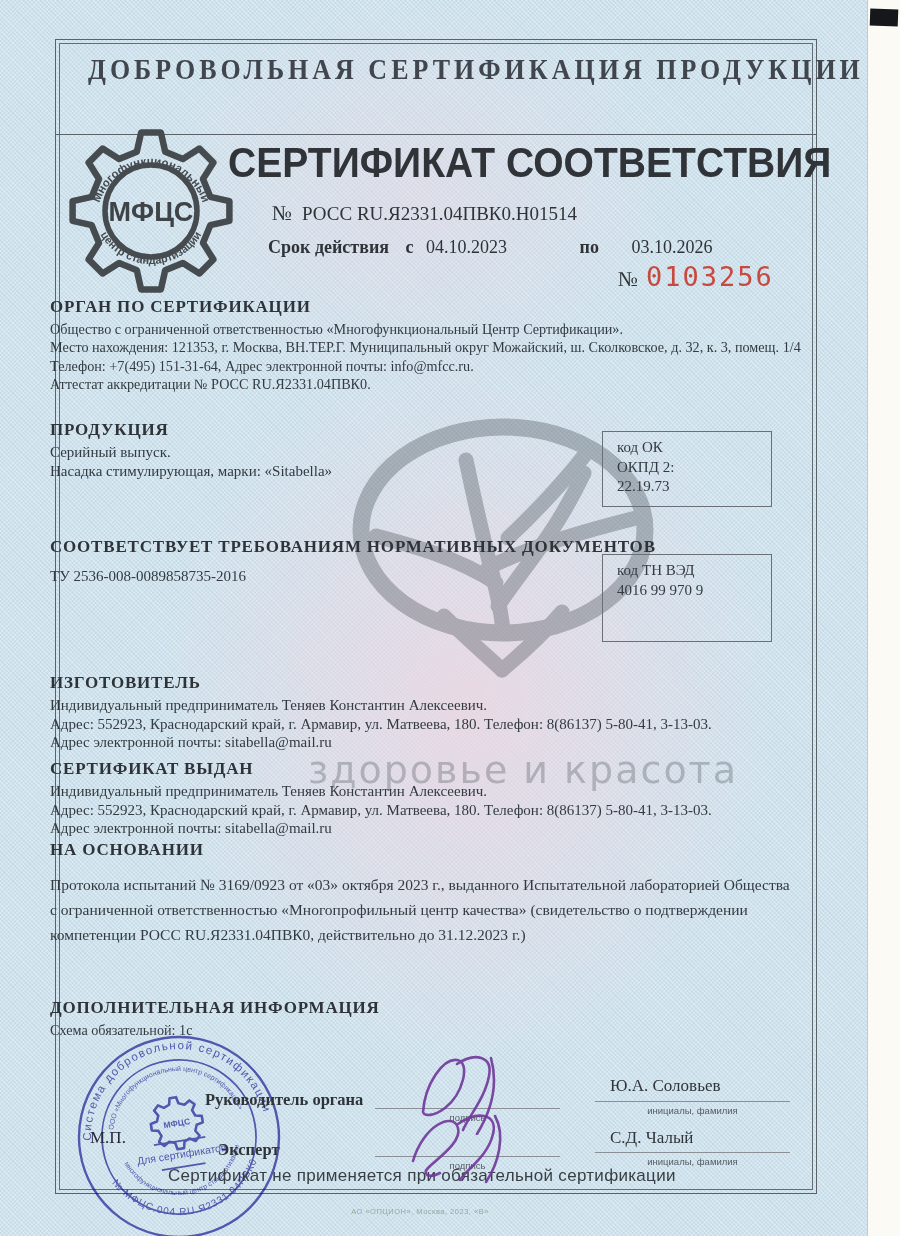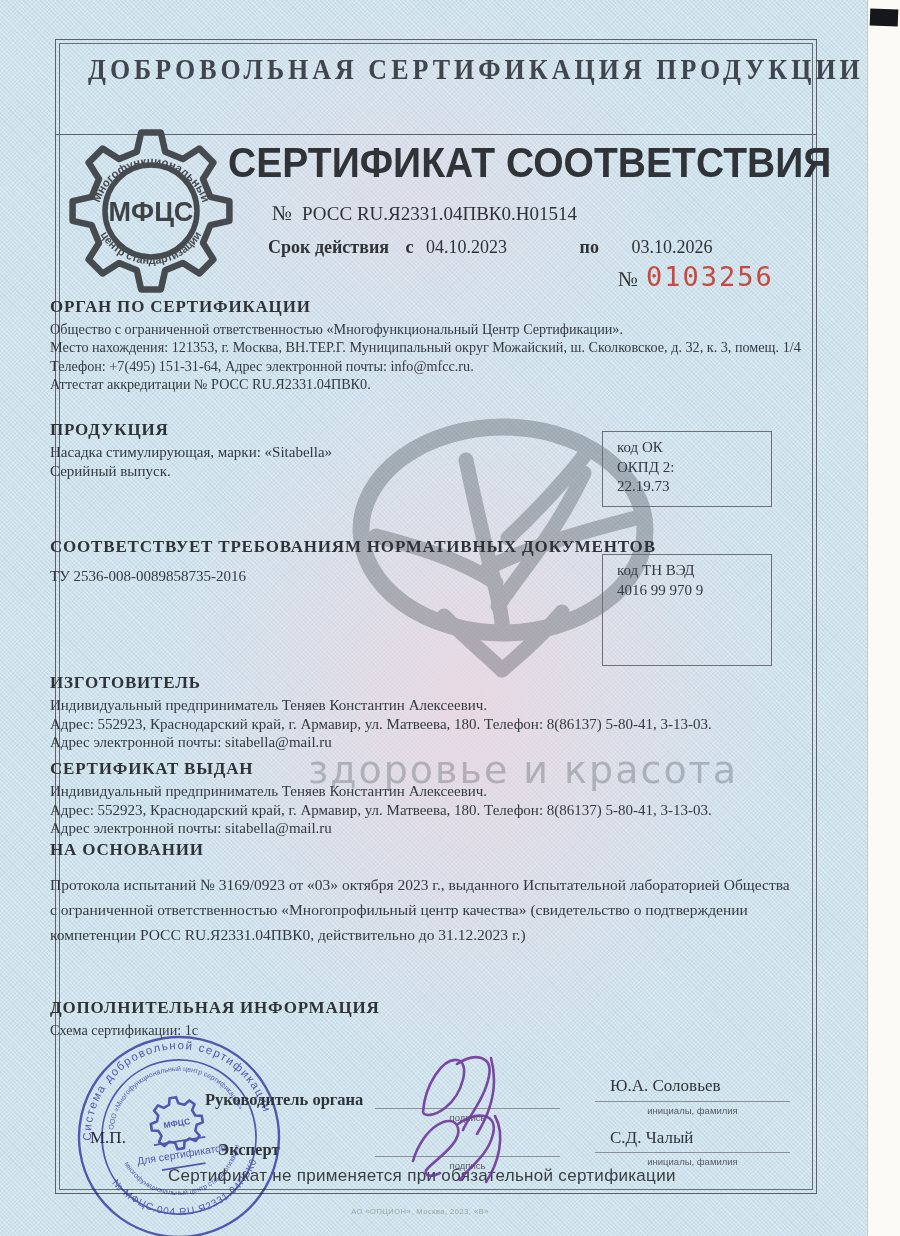--- a/index.html
+++ b/index.html
@@ -117,34 +117,34 @@
   <div class="sec" style="top:297px;width:745px;">
     <p class="h">ОРГАН ПО СЕРТИФИКАЦИИ</p>
     <p class="t">Общество с ограниченной ответственностью «Многофункциональный Центр Сертификации».</p>
     <p class="t">Место нахождения: 121353, г. Москва, ВН.ТЕР.Г. Муниципальный округ Можайский, ш. Сколковское, д. 32, к. 3, помещ. 1/4</p>
     <p class="t">Телефон: +7(495) 151-31-64, Адрес электронной почты: info@mfcc.ru.</p>
     <p class="t">Аттестат аккредитации № РОСС RU.Я2331.04ПВК0.</p>
   </div>
 
   <div class="sec" style="top:420px;width:560px;">
     <p class="h">ПРОДУКЦИЯ</p>
+    <p class="t t2">Серийный выпуск.</p>
     <p class="t t2">Насадка стимулирующая, марки: «Sitabella»</p>
-    <p class="t t2">Серийный выпуск.</p>
   </div>
   <div class="codebox" style="top:431px;height:76px;">
     <div>код ОК</div>
     <div>ОКПД 2:</div>
     <div>22.19.73</div>
   </div>
 
   <div class="sec" style="top:537px;width:620px;">
     <p class="h">СООТВЕТСТВУЕТ ТРЕБОВАНИЯМ НОРМАТИВНЫХ ДОКУМЕНТОВ</p>
     <p class="t t2" style="margin-top:10px;">ТУ 2536-008-0089858735-2016</p>
   </div>
-  <div class="codebox" style="top:554px;height:112px;">
+  <div class="codebox" style="top:554px;height:88px;">
     <div>код ТН ВЭД</div>
     <div style="margin-top:0;">4016 99 970 9</div>
   </div>
 
   <div class="sec" style="top:673px;width:745px;">
     <p class="h">ИЗГОТОВИТЕЛЬ</p>
     <p class="t t2">Индивидуальный предприниматель Теняев Константин Алексеевич.</p>
     <p class="t t2">Адрес: 552923, Краснодарский край, г. Армавир, ул. Матвеева, 180. Телефон: 8(86137) 5-80-41, 3-13-03.</p>
     <p class="t t2">Адрес электронной почты: sitabella@mail.ru</p>
   </div>
@@ -156,21 +156,21 @@
     <p class="t t2">Адрес электронной почты: sitabella@mail.ru</p>
   </div>
 
   <div class="sec" style="top:840px;width:745px;">
     <p class="h">НА ОСНОВАНИИ</p>
     <p class="t basis-text">Протокола испытаний № 3169/0923 от «03» октября 2023 г., выданного Испытательной лабораторией Общества с ограниченной ответственностью «Многопрофильный центр качества» (свидетельство о подтверждении компетенции  РОСС RU.Я2331.04ПВК0, действительно до 31.12.2023 г.)</p>
   </div>
 
   <div class="sec" style="top:998px;width:600px;">
     <p class="h">ДОПОЛНИТЕЛЬНАЯ ИНФОРМАЦИЯ</p>
-    <p class="t">Схема сертификации: 1с</p>
+    <p class="t">Схема обязательной: 1с</p>
   </div>
 
   <svg class="stamp" width="222" height="222" viewBox="0 0 222 222">
     <defs>
       <path id="soTop" d="M 23,111 A 88,88 0 0 1 199,111"></path>
       <path id="soBot" d="M 27,105 A 84,84 0 0 0 195,105"></path>
       <path id="siTop" d="M 45,111 A 66,66 0 0 1 177,111"></path>
       <path id="siBot" d="M 49,107 A 62,62 0 0 0 173,107"></path>
     </defs>
     <g stroke="#4e4cb4" fill="none">

